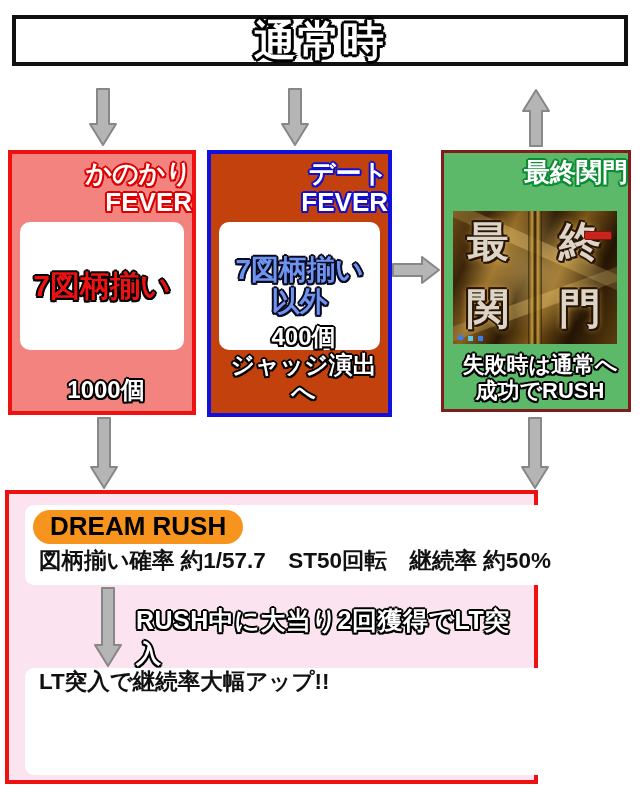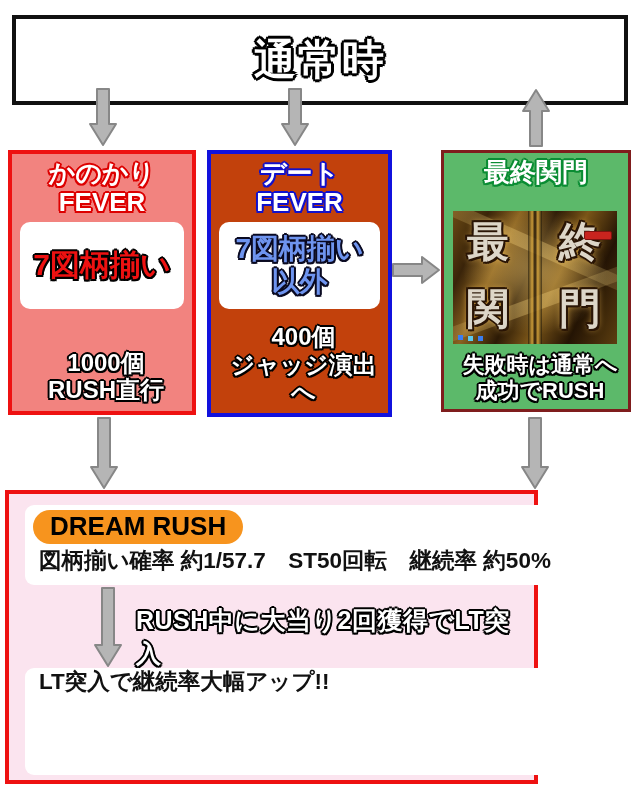--- a/index.html
+++ b/index.html
@@ -46,21 +46,21 @@
       1.5px 1.5px 0 #000,-1.5px 1.5px 0 #000,1.5px -1.5px 0 #000,-1.5px -1.5px 0 #000;
   }
   .blue-on-black {
     color:#6e94ef;
     text-shadow:2px 0 0 #0a0a22,-2px 0 0 #0a0a22,0 2px 0 #0a0a22,0 -2px 0 #0a0a22,
       1.5px 1.5px 0 #0a0a22,-1.5px 1.5px 0 #0a0a22,1.5px -1.5px 0 #0a0a22,-1.5px -1.5px 0 #0a0a22;
   }
 
   
   #normal-box {
-    left:12px; top:15px; width:616px; height:90px;
+    left:12px; top:15px; width:616px; height:51px;
     background:#fff; border:4px solid #111;
     display:flex; align-items:center; justify-content:center;
   }
   #normal-box .label { font-size:42px; letter-spacing:2px; }
 
   
   .arrow { display:block; }
   .arrow path { fill:#b5b5b5; stroke:#878787; stroke-width:2; stroke-linejoin:round; }
   .flip-v { transform:scaleY(-1); }
 
@@ -73,24 +73,24 @@
   #date-box {
     left:207px; width:185px; height:267px;
     background:#c2410c; border:4px solid #1111dd;
   }
   #gate-box {
     left:441px; width:190px; height:262px;
     background:#5cb96a; border:3px solid #7f1d1d;
   }
   .mode-title {
     position:absolute; top:5px; left:0; right:0;
-    text-align:center; font-size:26px; line-height:1.12;
+    text-align:right; font-size:26px; line-height:1.12;
   }
   .white-panel {
-    position:absolute; left:8px; right:8px; top:68px; height:87px;
+    position:absolute; left:8px; right:8px; top:68px; height:128px;
     background:#fff; border-radius:10px;
     display:flex; flex-direction:column; align-items:center; justify-content:center;
     text-align:center;
   }
   .condition { font-size:30px; line-height:1.15; }
   .mode-result {
     position:absolute; left:0; right:0; bottom:7px;
     text-align:center; font-size:24px; line-height:1.15;
   }
   #gate-box .mode-result { font-size:22px; bottom:6px; }
@@ -185,21 +185,20 @@
 <div class="mode-box" id="kanokari-box">
   <div class="mode-title ol-red">
     <div>かのかり</div>
     <div>FEVER</div>
   </div>
   <div class="white-panel">
     <div class="condition red-on-black">7図柄揃い</div>
   </div>
   <div class="mode-result ol-black">
     <div>1000個</div>
-    <div>RUSH直行</div>
   </div>
 </div>
 
 <div class="mode-box" id="date-box">
   <div class="mode-title ol-blue">
     <div>デート</div>
     <div>FEVER</div>
   </div>
   <div class="white-panel">
     <div class="condition blue-on-black" style="font-size:28px">

